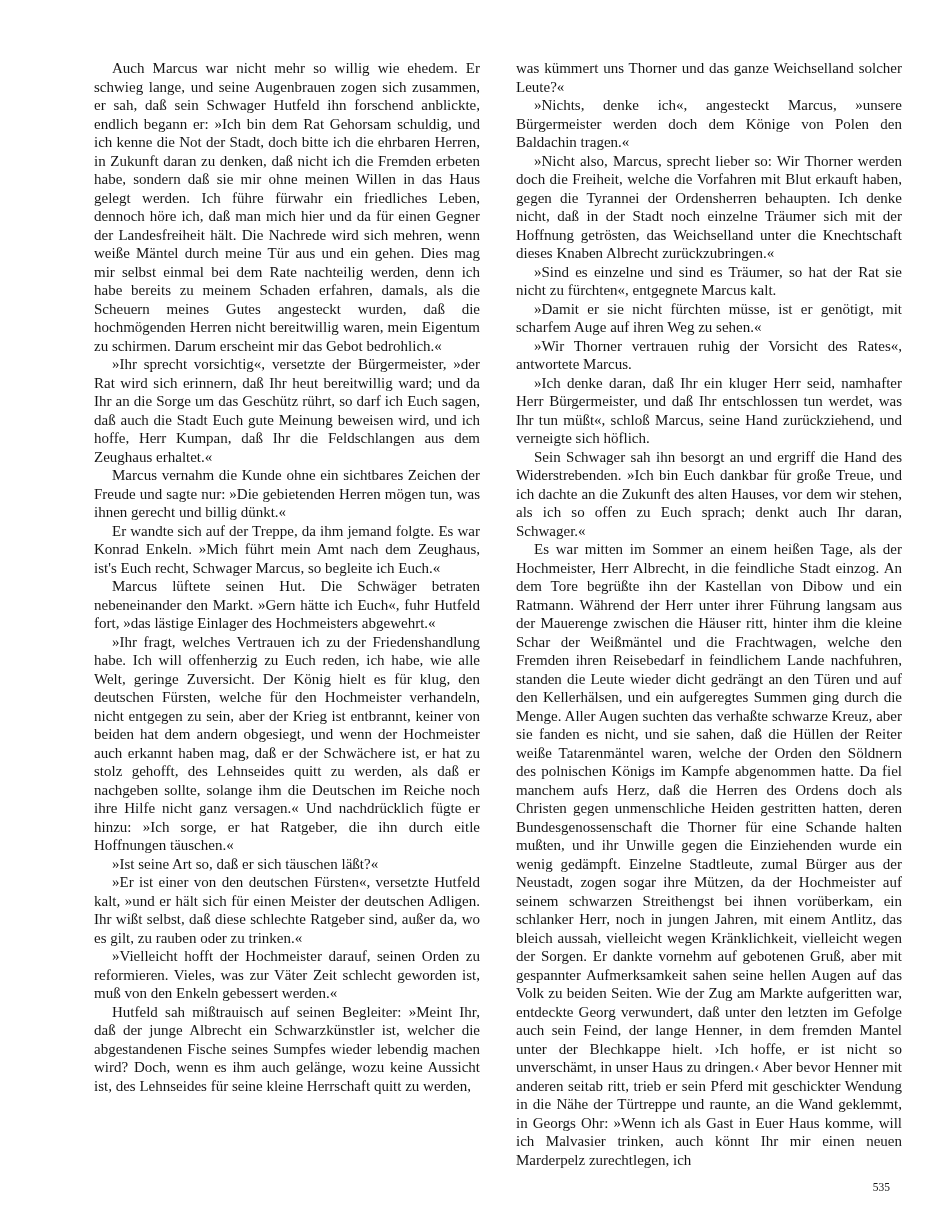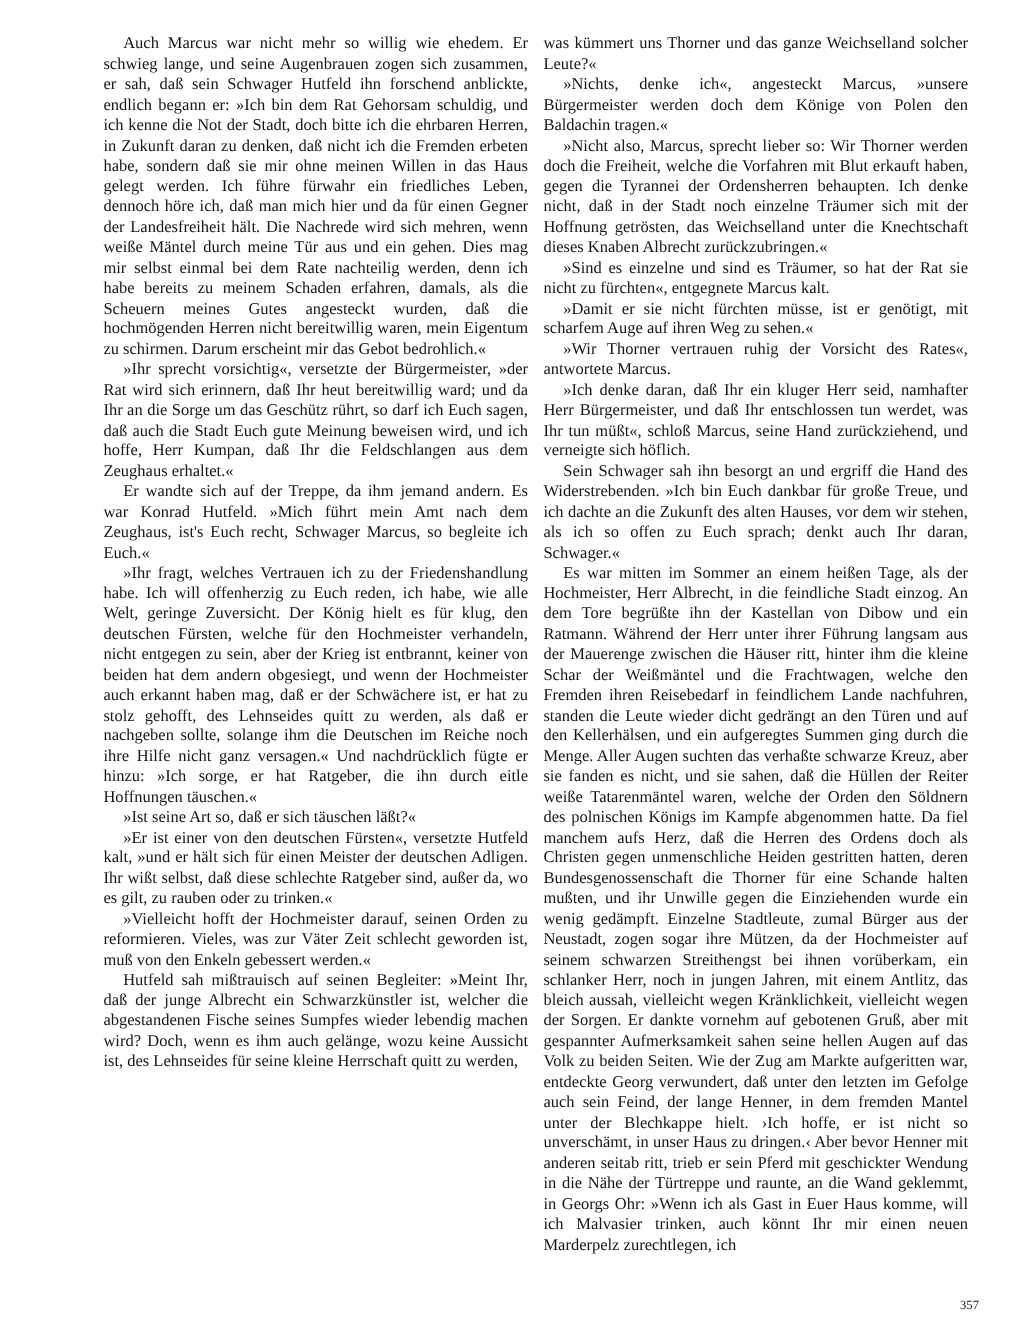--- a/index.html
+++ b/index.html
@@ -11,24 +11,24 @@
       position: relative;
       width: 935px;
       height: 1210px;
       background: #ffffff;
       overflow: hidden;
       font-family: "Liberation Serif", "DejaVu Serif", serif;
       color: #151515;
     }
     .columns {
       position: absolute;
-      top: 31px;
+      top: 59px;
       left: 94px;
       display: flex;
-      gap: 14px;
+      gap: 36px;
     }
     .col {
       width: 386px;
       font-size: 15px;
       line-height: 18.5px;
       text-align: justify;
       hyphens: auto;
       -webkit-hyphens: auto;
     }
     .col p {
@@ -50,33 +50,35 @@
     }
   </style>
 </head>
 <body>
 
 <div class="page">
   <div class="columns">
     <div class="col left">
         <p>Auch Marcus war nicht mehr so willig wie ehedem. Er schwieg lange, und seine Augenbrauen zogen sich zusammen, er sah, daß sein Schwager Hutfeld ihn forschend anblickte, endlich begann er: »Ich bin dem Rat Gehorsam schuldig, und ich kenne die Not der Stadt, doch bitte ich die ehrbaren Herren, in Zukunft daran zu denken, daß nicht ich die Fremden erbeten habe, sondern daß sie mir ohne meinen Willen in das Haus gelegt werden. Ich führe fürwahr ein friedliches Leben, dennoch höre ich, daß man mich hier und da für einen Gegner der Landesfreiheit hält. Die Nachrede wird sich mehren, wenn weiße Mäntel durch meine Tür aus und ein gehen. Dies mag mir selbst einmal bei dem Rate nachteilig werden, denn ich habe bereits zu meinem Schaden erfahren, damals, als die Scheuern meines Gutes angesteckt wurden, daß die hochmögenden Herren nicht bereitwillig waren, mein Eigentum zu schirmen. Darum erscheint mir das Gebot bedrohlich.«</p>
         <p>»Ihr sprecht vorsichtig«, versetzte der Bürgermeister, »der Rat wird sich erinnern, daß Ihr heut bereitwillig ward; und da Ihr an die Sorge um das Geschütz rührt, so darf ich Euch sagen, daß auch die Stadt Euch gute Meinung beweisen wird, und ich hoffe, Herr Kumpan, daß Ihr die Feldschlangen aus dem Zeughaus erhaltet.«</p>
-        <p>Er wandte sich auf der Treppe, da ihm jemand andern. Es war Konrad Hutfeld. »Mich führt mein Amt nach dem Zeughaus, ist's Euch recht, Schwager Marcus, so begleite ich Euch.«</p>
+        <p>Marcus vernahm die Kunde ohne ein sichtbares Zeichen der Freude und sagte nur: »Die gebietenden Herren mögen tun, was ihnen gerecht und billig dünkt.«</p>
+        <p>Er wandte sich auf der Treppe, da ihm jemand folgte. Es war Konrad Enkeln. »Mich führt mein Amt nach dem Zeughaus, ist's Euch recht, Schwager Marcus, so begleite ich Euch.«</p>
+        <p>Marcus lüftete seinen Hut. Die Schwäger betraten nebeneinander den Markt. »Gern hätte ich Euch«, fuhr Hutfeld fort, »das lästige Einlager des Hochmeisters abgewehrt.«</p>
         <p>»Ihr fragt, welches Vertrauen ich zu der Friedenshandlung habe. Ich will offenherzig zu Euch reden, ich habe, wie alle Welt, geringe Zuversicht. Der König hielt es für klug, den deutschen Fürsten, welche für den Hochmeister verhandeln, nicht entgegen zu sein, aber der Krieg ist entbrannt, keiner von beiden hat dem andern obgesiegt, und wenn der Hochmeister auch erkannt haben mag, daß er der Schwächere ist, er hat zu stolz gehofft, des Lehnseides quitt zu werden, als daß er nachgeben sollte, solange ihm die Deutschen im Reiche noch ihre Hilfe nicht ganz versagen.« Und nachdrücklich fügte er hinzu: »Ich sorge, er hat Ratgeber, die ihn durch eitle Hoffnungen täuschen.«</p>
         <p>»Ist seine Art so, daß er sich täuschen läßt?«</p>
         <p>»Er ist einer von den deutschen Fürsten«, versetzte Hutfeld kalt, »und er hält sich für einen Meister der deutschen Adligen. Ihr wißt selbst, daß diese schlechte Ratgeber sind, außer da, wo es gilt, zu rauben oder zu trinken.«</p>
         <p>»Vielleicht hofft der Hochmeister darauf, seinen Orden zu reformieren. Vieles, was zur Väter Zeit schlecht geworden ist, muß von den Enkeln gebessert werden.«</p>
         <p>Hutfeld sah mißtrauisch auf seinen Begleiter: »Meint Ihr, daß der junge Albrecht ein Schwarzkünstler ist, welcher die abgestandenen Fische seines Sumpfes wieder lebendig machen wird? Doch, wenn es ihm auch gelänge, wozu keine Aussicht ist, des Lehnseides für seine kleine Herrschaft quitt zu werden,</p>
       </div>
     <div class="col right">
         <p>was kümmert uns Thorner und das ganze Weichselland solcher Leute?«</p>
         <p>»Nichts, denke ich«, angesteckt Marcus, »unsere Bürgermeister werden doch dem Könige von Polen den Baldachin tragen.«</p>
         <p>»Nicht also, Marcus, sprecht lieber so: Wir Thorner werden doch die Freiheit, welche die Vorfahren mit Blut erkauft haben, gegen die Tyrannei der Ordensherren behaupten. Ich denke nicht, daß in der Stadt noch einzelne Träumer sich mit der Hoffnung getrösten, das Weichselland unter die Knechtschaft dieses Knaben Albrecht zurückzubringen.«</p>
         <p>»Sind es einzelne und sind es Träumer, so hat der Rat sie nicht zu fürchten«, entgegnete Marcus kalt.</p>
         <p>»Damit er sie nicht fürchten müsse, ist er genötigt, mit scharfem Auge auf ihren Weg zu sehen.«</p>
         <p>»Wir Thorner vertrauen ruhig der Vorsicht des Rates«, antwortete Marcus.</p>
         <p>»Ich denke daran, daß Ihr ein kluger Herr seid, namhafter Herr Bürgermeister, und daß Ihr entschlossen tun werdet, was Ihr tun müßt«, schloß Marcus, seine Hand zurückziehend, und verneigte sich höflich.</p>
         <p>Sein Schwager sah ihn besorgt an und ergriff die Hand des Widerstrebenden. »Ich bin Euch dankbar für große Treue, und ich dachte an die Zukunft des alten Hauses, vor dem wir stehen, als ich so offen zu Euch sprach; denkt auch Ihr daran, Schwager.«</p>
         <p>Es war mitten im Sommer an einem heißen Tage, als der Hochmeister, Herr Albrecht, in die feindliche Stadt einzog. An dem Tore begrüßte ihn der Kastellan von Dibow und ein Ratmann. Während der Herr unter ihrer Führung langsam aus der Mauerenge zwischen die Häuser ritt, hinter ihm die kleine Schar der Weißmäntel und die Frachtwagen, welche den Fremden ihren Reisebedarf in feindlichem Lande nachfuhren, standen die Leute wieder dicht gedrängt an den Türen und auf den Kellerhälsen, und ein aufgeregtes Summen ging durch die Menge. Aller Augen suchten das verhaßte schwarze Kreuz, aber sie fanden es nicht, und sie sahen, daß die Hüllen der Reiter weiße Tatarenmäntel waren, welche der Orden den Söldnern des polnischen Königs im Kampfe abgenommen hatte. Da fiel manchem aufs Herz, daß die Herren des Ordens doch als Christen gegen unmenschliche Heiden gestritten hatten, deren Bundesgenossenschaft die Thorner für eine Schande halten mußten, und ihr Unwille gegen die Einziehenden wurde ein wenig gedämpft. Einzelne Stadtleute, zumal Bürger aus der Neustadt, zogen sogar ihre Mützen, da der Hochmeister auf seinem schwarzen Streithengst bei ihnen vorüberkam, ein schlanker Herr, noch in jungen Jahren, mit einem Antlitz, das bleich aussah, vielleicht wegen Kränklichkeit, vielleicht wegen der Sorgen. Er dankte vornehm auf gebotenen Gruß, aber mit gespannter Aufmerksamkeit sahen seine hellen Augen auf das Volk zu beiden Seiten. Wie der Zug am Markte aufgeritten war, entdeckte Georg verwundert, daß unter den letzten im Gefolge auch sein Feind, der lange Henner, in dem fremden Mantel unter der Blechkappe hielt. ›Ich hoffe, er ist nicht so unverschämt, in unser Haus zu dringen.‹ Aber bevor Henner mit anderen seitab ritt, trieb er sein Pferd mit geschickter Wendung in die Nähe der Türtreppe und raunte, an die Wand geklemmt, in Georgs Ohr: »Wenn ich als Gast in Euer Haus komme, will ich Malvasier trinken, auch könnt Ihr mir einen neuen Marderpelz zurechtlegen, ich</p>
       </div>
   </div>
-  <div class="page-number">357</div>
+  <div class="page-number">535</div>
 </div>
 
 </body></html>

